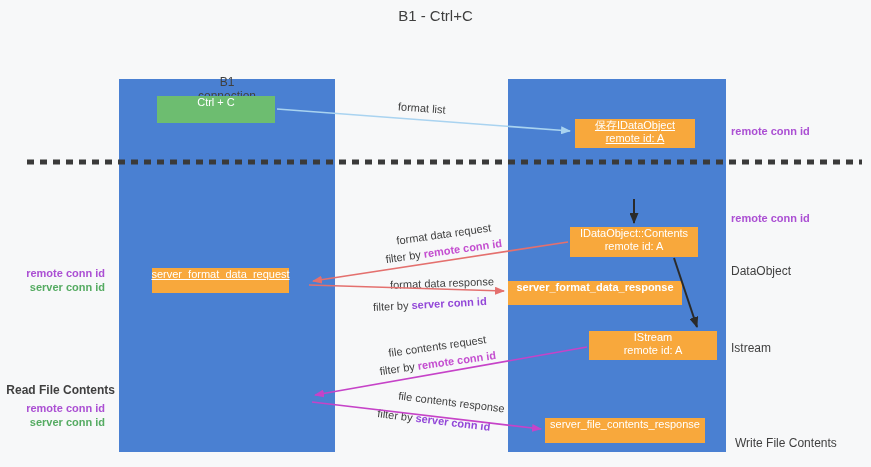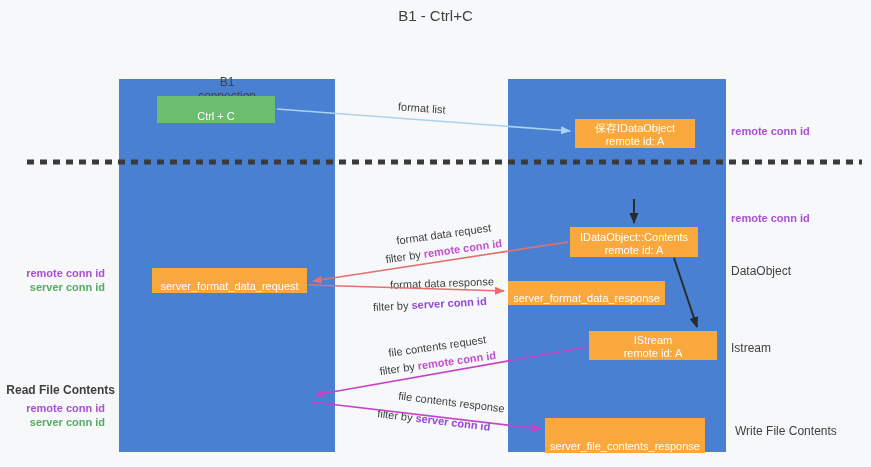--- a/index.html
+++ b/index.html
@@ -3,21 +3,21 @@
 <meta charset="utf-8">
 <style>
   html,body{margin:0;padding:0;}
   body{font-family:"Liberation Sans","DejaVu Sans",sans-serif;background:var(--background,#f7f8f9);}
   #canvas{position:relative;width:871px;height:467px;overflow:hidden;background:var(--background,#f7f8f9);}
 
   .title{position:absolute;left:0;right:0;top:6px;text-align:center;font-size:15px;color:var(--text-dark);line-height:19px;z-index:2;}
   .col-header{position:absolute;text-align:center;font-size:12px;color:var(--text-dark);line-height:14px;z-index:2;}
   .col{position:absolute;top:79px;height:373px;background:var(--column-blue);z-index:1;}
 
-  .box{position:absolute;z-index:3;color:#fff;font-size:11px;display:flex;flex-direction:column;justify-content:flex-end;align-items:center;text-align:center;line-height:13px;white-space:nowrap;}
+  .box{position:absolute;z-index:3;color:#fff;font-size:11px;display:flex;flex-direction:column;justify-content:flex-start;align-items:center;text-align:center;line-height:13px;white-space:nowrap;}
   .green{background:var(--box-green);}
   .orange{background:var(--box-orange);}
 
   svg.overlay{position:absolute;left:0;top:0;z-index:4;pointer-events:none;}
   .ln-blue{stroke:var(--arrow-blue);stroke-width:1.6;}
   .ln-salmon{stroke:var(--arrow-salmon);stroke-width:1.6;}
   .ln-magenta{stroke:var(--arrow-magenta);stroke-width:1.6;}
   .ln-black{stroke:var(--arrow-black);stroke-width:2;}
   .mk-blue{fill:var(--arrow-blue);}
   .mk-salmon{fill:var(--arrow-salmon);}
@@ -48,46 +48,46 @@
     <div>connection</div>
   </div>
 
   <div class="col" style="left:119px;width:216px;"></div>
   <div class="col" style="left:508px;width:218px;"></div>
 
   <div class="box green" style="left:157px;top:96px;width:118px;height:27px;">
     <div>Ctrl + C</div>
   </div>
 
-  <div class="box orange" style="left:575px;top:119px;width:120px;height:29px;">
+  <div class="box orange" style="left:575px;top:119px;width:120px;height:29px;text-decoration:underline;">
     <div>保存IDataObject</div>
     <div>remote id: A</div>
   </div>
 
 
   <div class="box orange" style="left:570px;top:227px;width:128px;height:30px;">
     <div>IDataObject::Contents</div>
     <div>remote id: A</div>
   </div>
 
-  <div class="box orange" style="left:152px;top:268px;width:155px;height:25px;">
+  <div class="box orange" style="left:152px;top:268px;width:137px;height:25px;text-decoration:underline;">
     <div>server_format_data_request</div>
   </div>
 
-  <div class="box orange" style="left:508px;top:281px;width:157px;height:24px;">
+  <div class="box orange" style="left:508px;top:281px;width:174px;height:24px;font-weight:bold;">
     <div>server_format_data_response</div>
   </div>
 
   <div class="box orange" style="left:589px;top:331px;width:128px;height:29px;">
     <div>IStream</div>
     <div>remote id: A</div>
   </div>
 
 
-  <div class="box orange" style="left:545px;top:418px;width:160px;height:35px;">
+  <div class="box orange" style="left:545px;top:418px;width:160px;height:25px;">
     <div>server_file_contents_response</div>
   </div>
 
   <div class="flow-label" style="left:398px;top:102px;transform:rotate(4deg);">format list</div>
 
   <div class="flow-label" style="left:396px;top:228px;transform:rotate(-8deg);">format data request</div>
   <div class="flow-label" style="left:385px;top:245px;transform:rotate(-8deg);">
     <span>filter by </span><span class="filter-remote">remote conn id</span>
   </div>
 
@@ -103,21 +103,21 @@
 
   <div class="flow-label" style="left:398px;top:396px;transform:rotate(7deg);">file contents response</div>
   <div class="flow-label" style="left:377px;top:414px;transform:rotate(7deg);">
     <span>filter by </span><span class="filter-server">server conn id</span>
   </div>
 
   <div class="side-label conn-purple" style="left:731px;top:124px;">remote conn id</div>
   <div class="side-label conn-purple" style="left:731px;top:211px;">remote conn id</div>
   <div class="side-label" style="left:731px;top:235px;margin-top:29px;">DataObject</div>
   <div class="side-label" style="left:731px;top:341px;">Istream</div>
-  <div class="side-label" style="left:735px;top:424px;">Write File Contents</div>
+  <div class="side-label" style="left:735px;top:436px;">Write File Contents</div>
 
   <div class="side-label right-align" style="left:8px;top:266px;width:97px;">
     <div class="conn-purple">remote conn id</div>
     <div class="conn-green">server conn id</div>
   </div>
   <div class="side-label right-align" style="left:0px;top:383px;width:115px;font-weight:bold;">Read File Contents</div>
   <div class="side-label right-align" style="left:8px;top:401px;width:97px;">
     <div class="conn-purple">remote conn id</div>
     <div class="conn-green">server conn id</div>
   </div>

